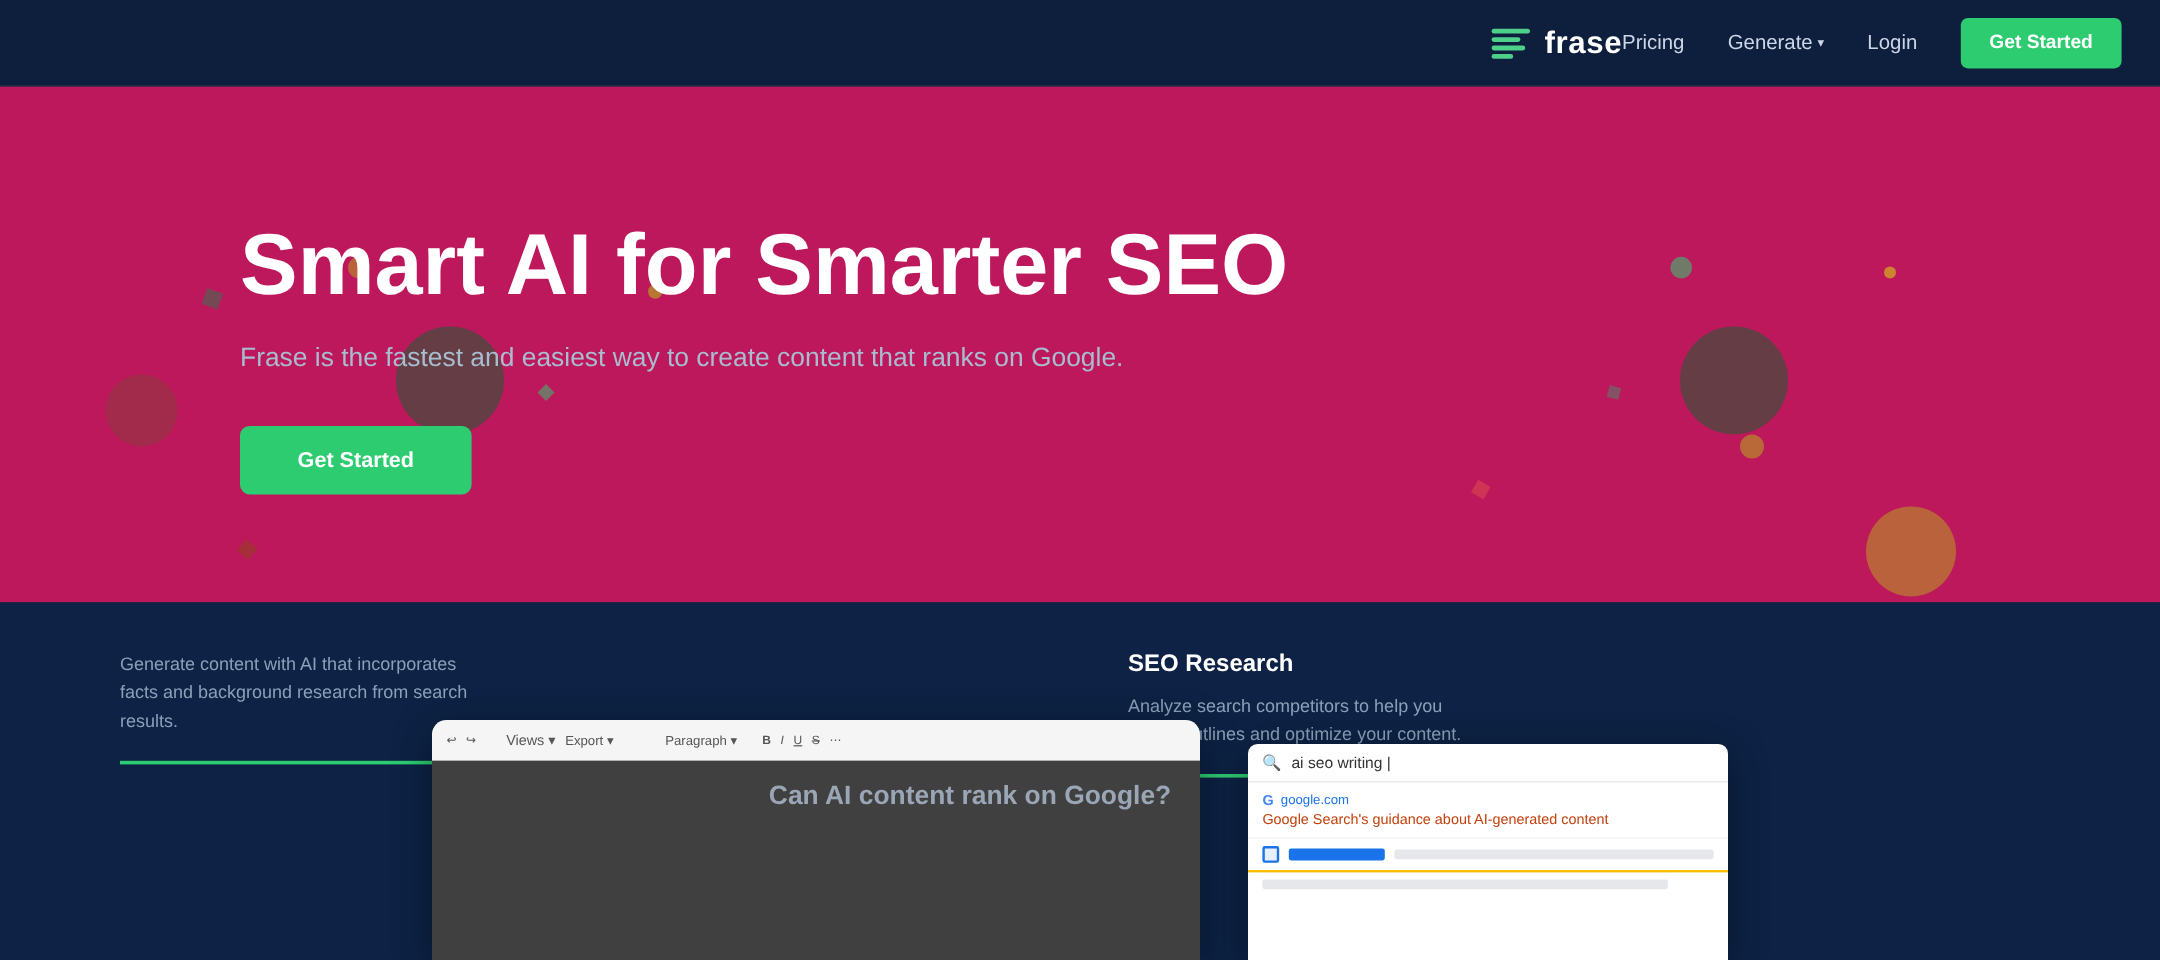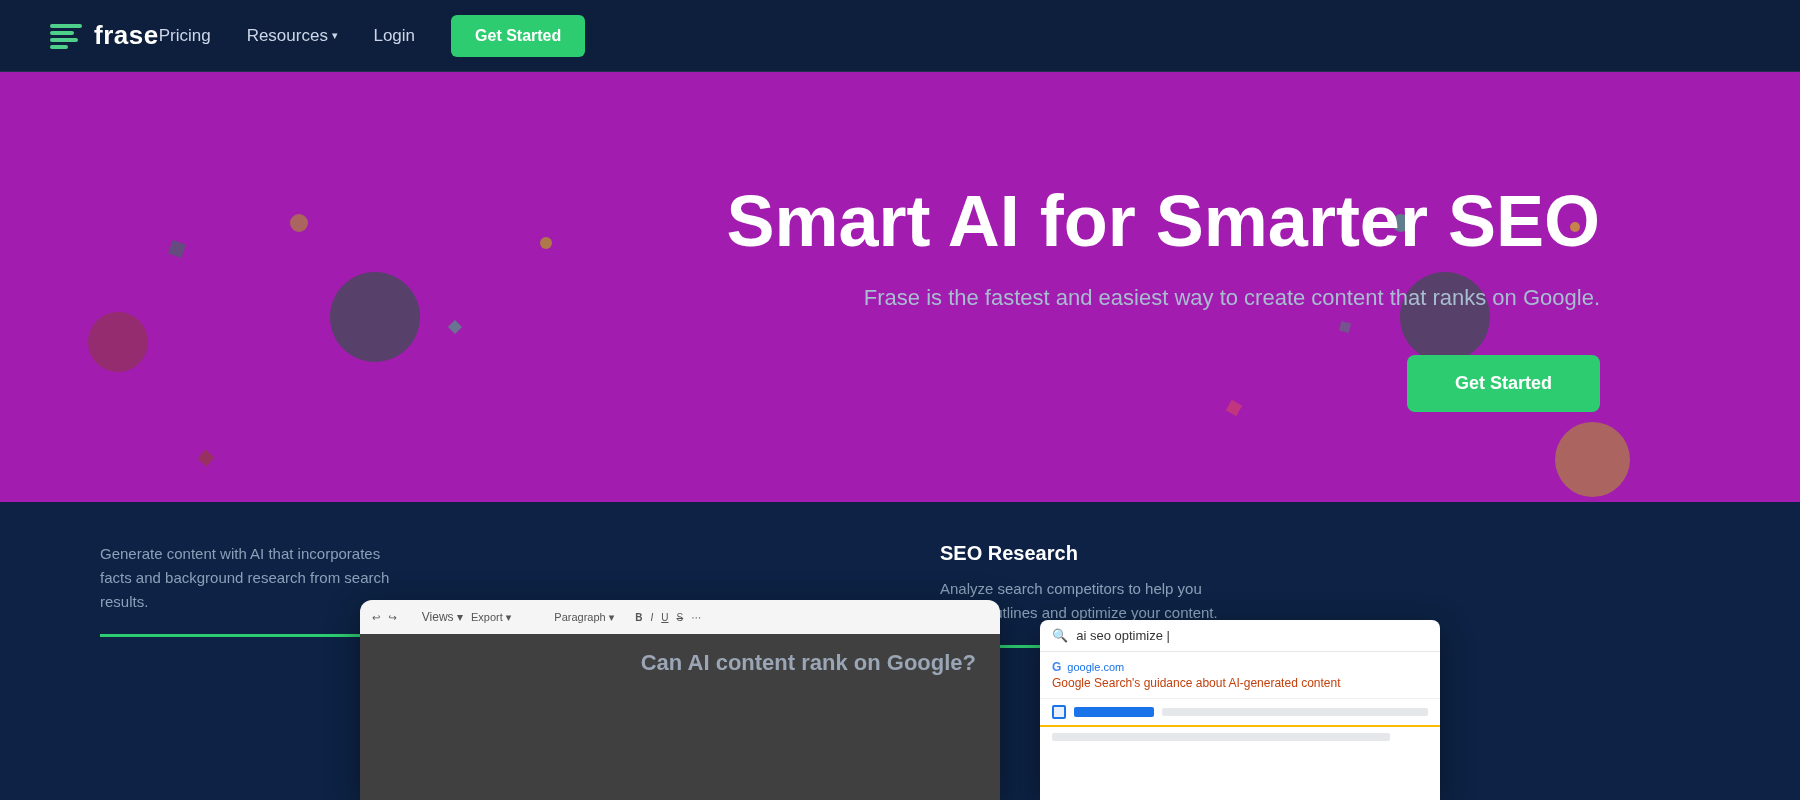--- a/index.html
+++ b/index.html
@@ -10,22 +10,22 @@
       overflow: hidden;
       font-family: -apple-system, BlinkMacSystemFont, 'Segoe UI', sans-serif;
       background: #0d1f3c;
       color: white;
     }
 
     
     .navbar {
       display: flex;
       align-items: center;
-      justify-content: flex-start;
-      padding: 0 48px;
+      justify-content: flex-end;
+      padding: 0 32px;
       height: 72px;
       background: #0d1f3c;
       position: relative;
       z-index: 10;
     }
 
     .logo-area {
       display: flex;
       align-items: center;
       gap: 10px;
@@ -76,25 +76,25 @@
       font-size: 16px;
       font-weight: 600;
       cursor: pointer;
     }
 
     
     .hero {
       position: relative;
       display: flex;
       flex-direction: column;
-      align-items: flex-end;
+      align-items: flex-start;
       justify-content: center;
       text-align: center;
       padding: 50px 200px 30px;
-      background: #a21caf;
+      background: #be185d;
       overflow: hidden;
       min-height: 430px;
     }
 
     .hero-title {
       font-size: 72px;
       font-weight: 800;
       color: white;
       line-height: 1.1;
       margin-bottom: 24px;
@@ -361,21 +361,21 @@
       <rect x="2" y="13" width="24" height="4" rx="2" fill="#4ecf8a"></rect>
       <rect x="2" y="20" width="28" height="4" rx="2" fill="#4ecf8a"></rect>
       <rect x="2" y="27" width="18" height="4" rx="2" fill="#4ecf8a"></rect>
     </svg>
     <span class="logo-text">frase</span>
   </div>
 
   <div class="nav-links">
     <a class="nav-link">Pricing</a>
     <a class="nav-link resources-link">
-      <span>Resources</span>
+      <span>Generate</span>
       <span class="chevron-down">▾</span>
     </a>
     <a class="nav-link">Login</a>
     <button class="get-started-btn-nav">Get Started</button>
   </div>
 </nav>
 
 <section class="hero">
 
   <div class="shape circle-large-left"></div>
@@ -429,21 +429,21 @@
         <span class="toolbar-btn">⋯</span>
       </div>
       <div class="editor-content">
         <div class="editor-heading">Can AI content rank on Google?</div>
       </div>
     </div>
 
     <div class="mock-search-panel">
       <div class="search-bar">
         <span class="search-icon-sm">🔍</span>
-        <span class="search-input-mock">ai seo optimize |</span>
+        <span class="search-input-mock">ai seo writing |</span>
       </div>
       <div class="search-result">
         <div class="result-source">
           <span class="google-g">G</span>
           <span>google.com</span>
         </div>
         <div class="result-title">Google Search's guidance about AI-generated content</div>
       </div>
       <div class="result-bar-row">
         <div style="width:14px;height:14px;background:#e8f0fe;border:2px solid #1a73e8;border-radius:2px;flex-shrink:0;"></div>

